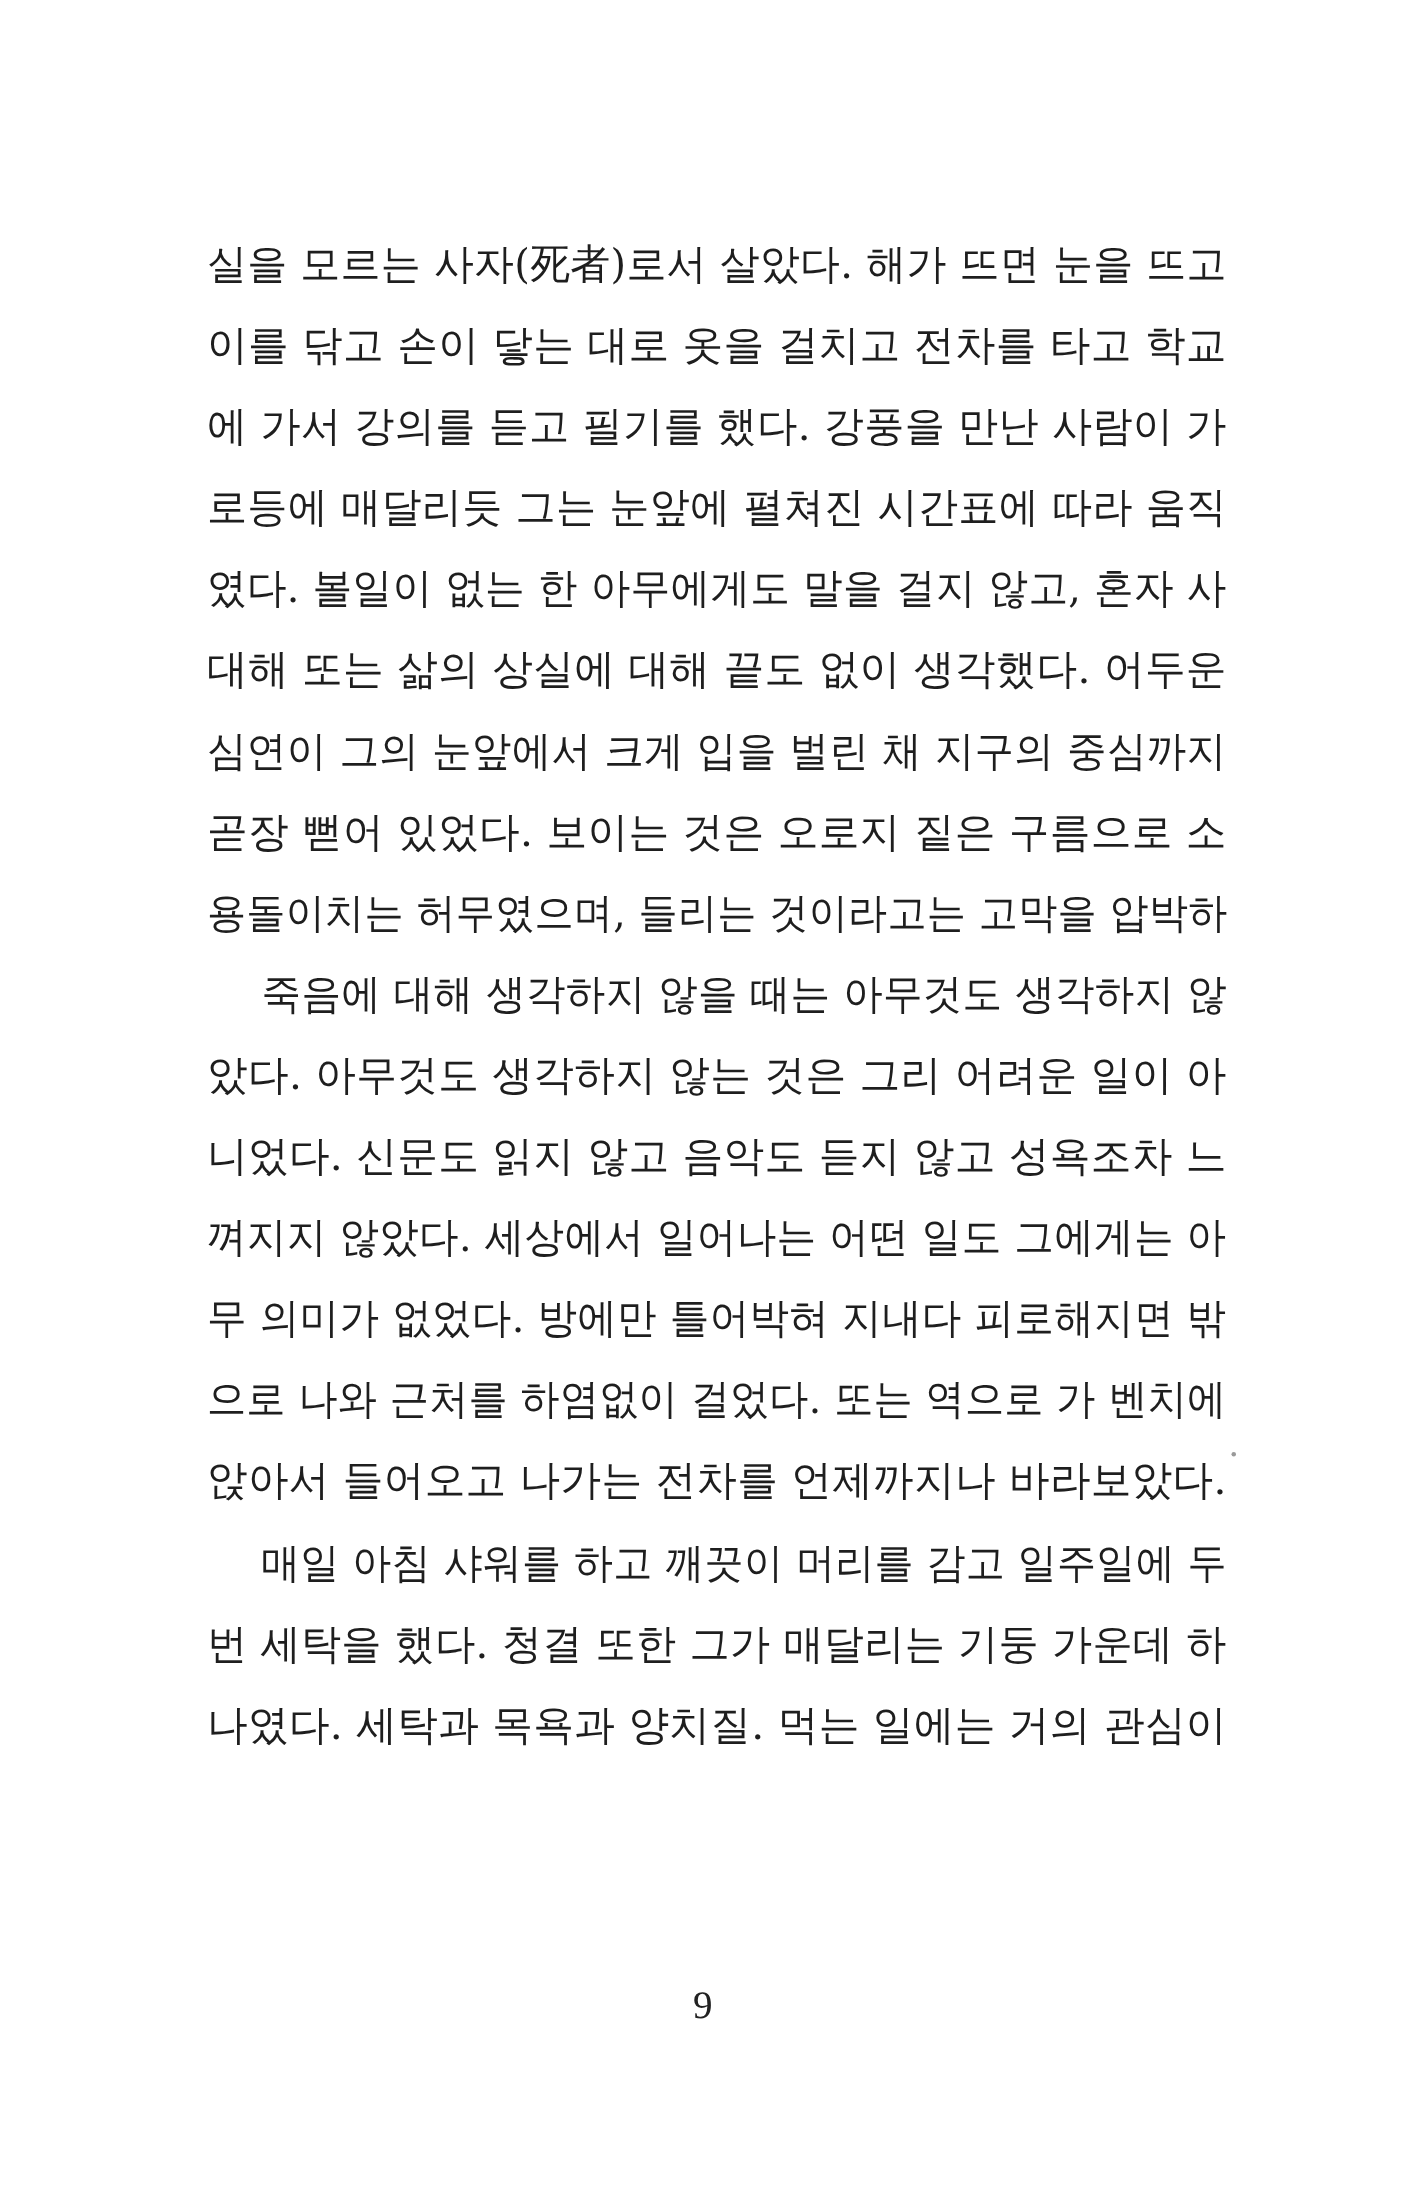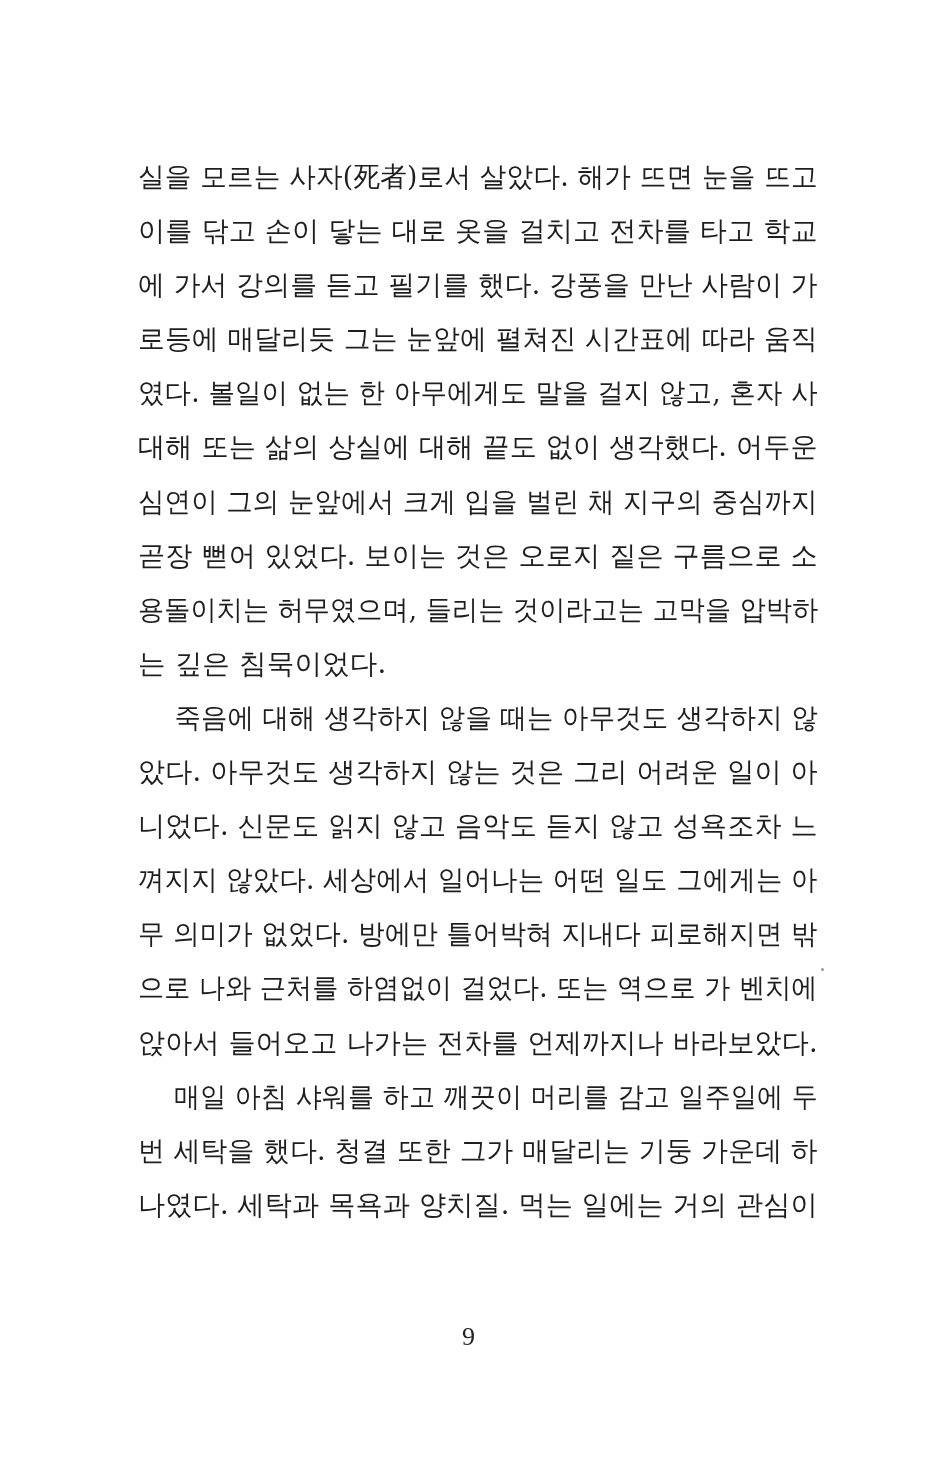--- a/index.html
+++ b/index.html
@@ -72,21 +72,20 @@
     <div>
       <div class="line" style="transform: scaleX(0.967283);">실을 모르는 사자(死者)로서 살았다. 해가 뜨면 눈을 뜨고</div>
       <div class="line" style="transform: scaleX(0.985507);">이를 닦고 손이 닿는 대로 옷을 걸치고 전차를 타고 학교</div>
       <div class="line" style="transform: scaleX(0.972818);">에 가서 강의를 듣고 필기를 했다. 강풍을 만난 사람이 가</div>
       <div class="line" style="transform: scaleX(0.971429);">로등에 매달리듯 그는 눈앞에 펼쳐진 시간표에 따라 움직</div>
       <div class="line" style="transform: scaleX(0.960452);">였다. 볼일이 없는 한 아무에게도 말을 걸지 않고, 혼자 사</div>
       <div class="line" style="transform: scaleX(0.985507);">대해 또는 삶의 상실에 대해 끝도 없이 생각했다. 어두운</div>
       <div class="line" style="transform: scaleX(0.959097);">심연이 그의 눈앞에서 크게 입을 벌린 채 지구의 중심까지</div>
       <div class="line" style="transform: scaleX(0.985507);">곧장 뻗어 있었다. 보이는 것은 오로지 짙은 구름으로 소</div>
       <div class="line" style="transform: scaleX(0.947075);">용돌이치는 허무였으며, 들리는 것이라고는 고막을 압박하</div>
-      <div class="line last">는 깊은 침묵이었다.</div>
     </div>
 
     <div>
       <div class="line indent" style="transform: scaleX(0.957746);">죽음에 대해 생각하지 않을 때는 아무것도 생각하지 않</div>
       <div class="line" style="transform: scaleX(0.985507);">았다. 아무것도 생각하지 않는 것은 그리 어려운 일이 아</div>
       <div class="line" style="transform: scaleX(0.985507);">니었다. 신문도 읽지 않고 음악도 듣지 않고 성욕조차 느</div>
       <div class="line" style="transform: scaleX(0.959097);">껴지지 않았다. 세상에서 일어나는 어떤 일도 그에게는 아</div>
       <div class="line" style="transform: scaleX(0.959097);">무 의미가 없었다. 방에만 틀어박혀 지내다 피로해지면 밖</div>
       <div class="line" style="transform: scaleX(0.947075);">으로 나와 근처를 하염없이 걸었다. 또는 역으로 가 벤치에</div>
       <div class="line last" style="transform: scaleX(0.984081);">앉아서 들어오고 나가는 전차를 언제까지나 바라보았다.</div>

